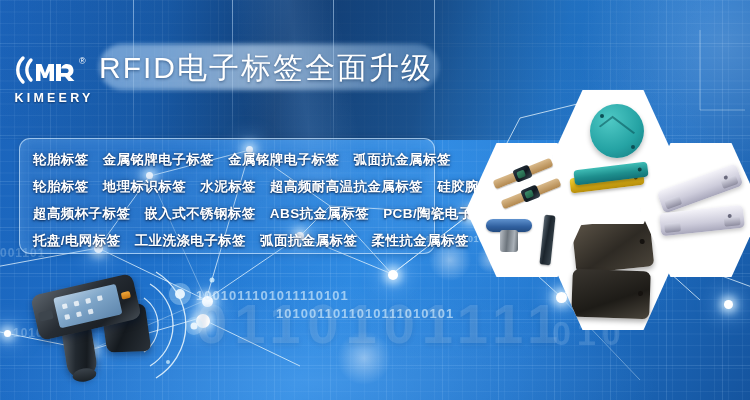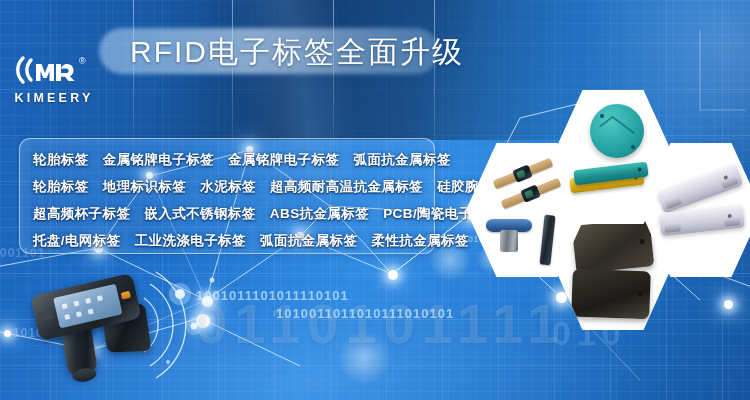--- a/index.html
+++ b/index.html
@@ -74,21 +74,21 @@
 
   svg.net { position:absolute; inset:0; width:750px; height:400px; }
 
   
   .logo { position:absolute; left:14px; top:52px; width:80px; text-align:center; }
   .logo .mark { display:block; height:36px; }
   .logo .word {
     display:block; color:#ffffff; font-size:12.5px; font-weight:700;
     letter-spacing:3.2px; margin-top:3px; text-shadow:0 1px 2px rgba(0,20,50,.6);
   }
-  .title-wrap { position:absolute; left:99px; top:30px; width:345px; height:44px;padding-left:31px; }
+  .title-wrap { position:absolute; left:99px; top:46px; width:345px; height:44px; }
   .title-cloud {
     position:absolute; left:0; top:-2px; width:340px; height:46px;
     background:linear-gradient(92deg, rgba(182,214,245,.52), rgba(205,228,250,.62) 45%, rgba(160,200,240,.35));
     border-radius:23px;
     filter:blur(2px);
   }
   .title {
     position:relative; color:#ffffff; font-size:30px; font-weight:400;
     letter-spacing:2px; line-height:44px; white-space:nowrap;
     text-shadow:0 1px 3px rgba(10,40,80,.55);

